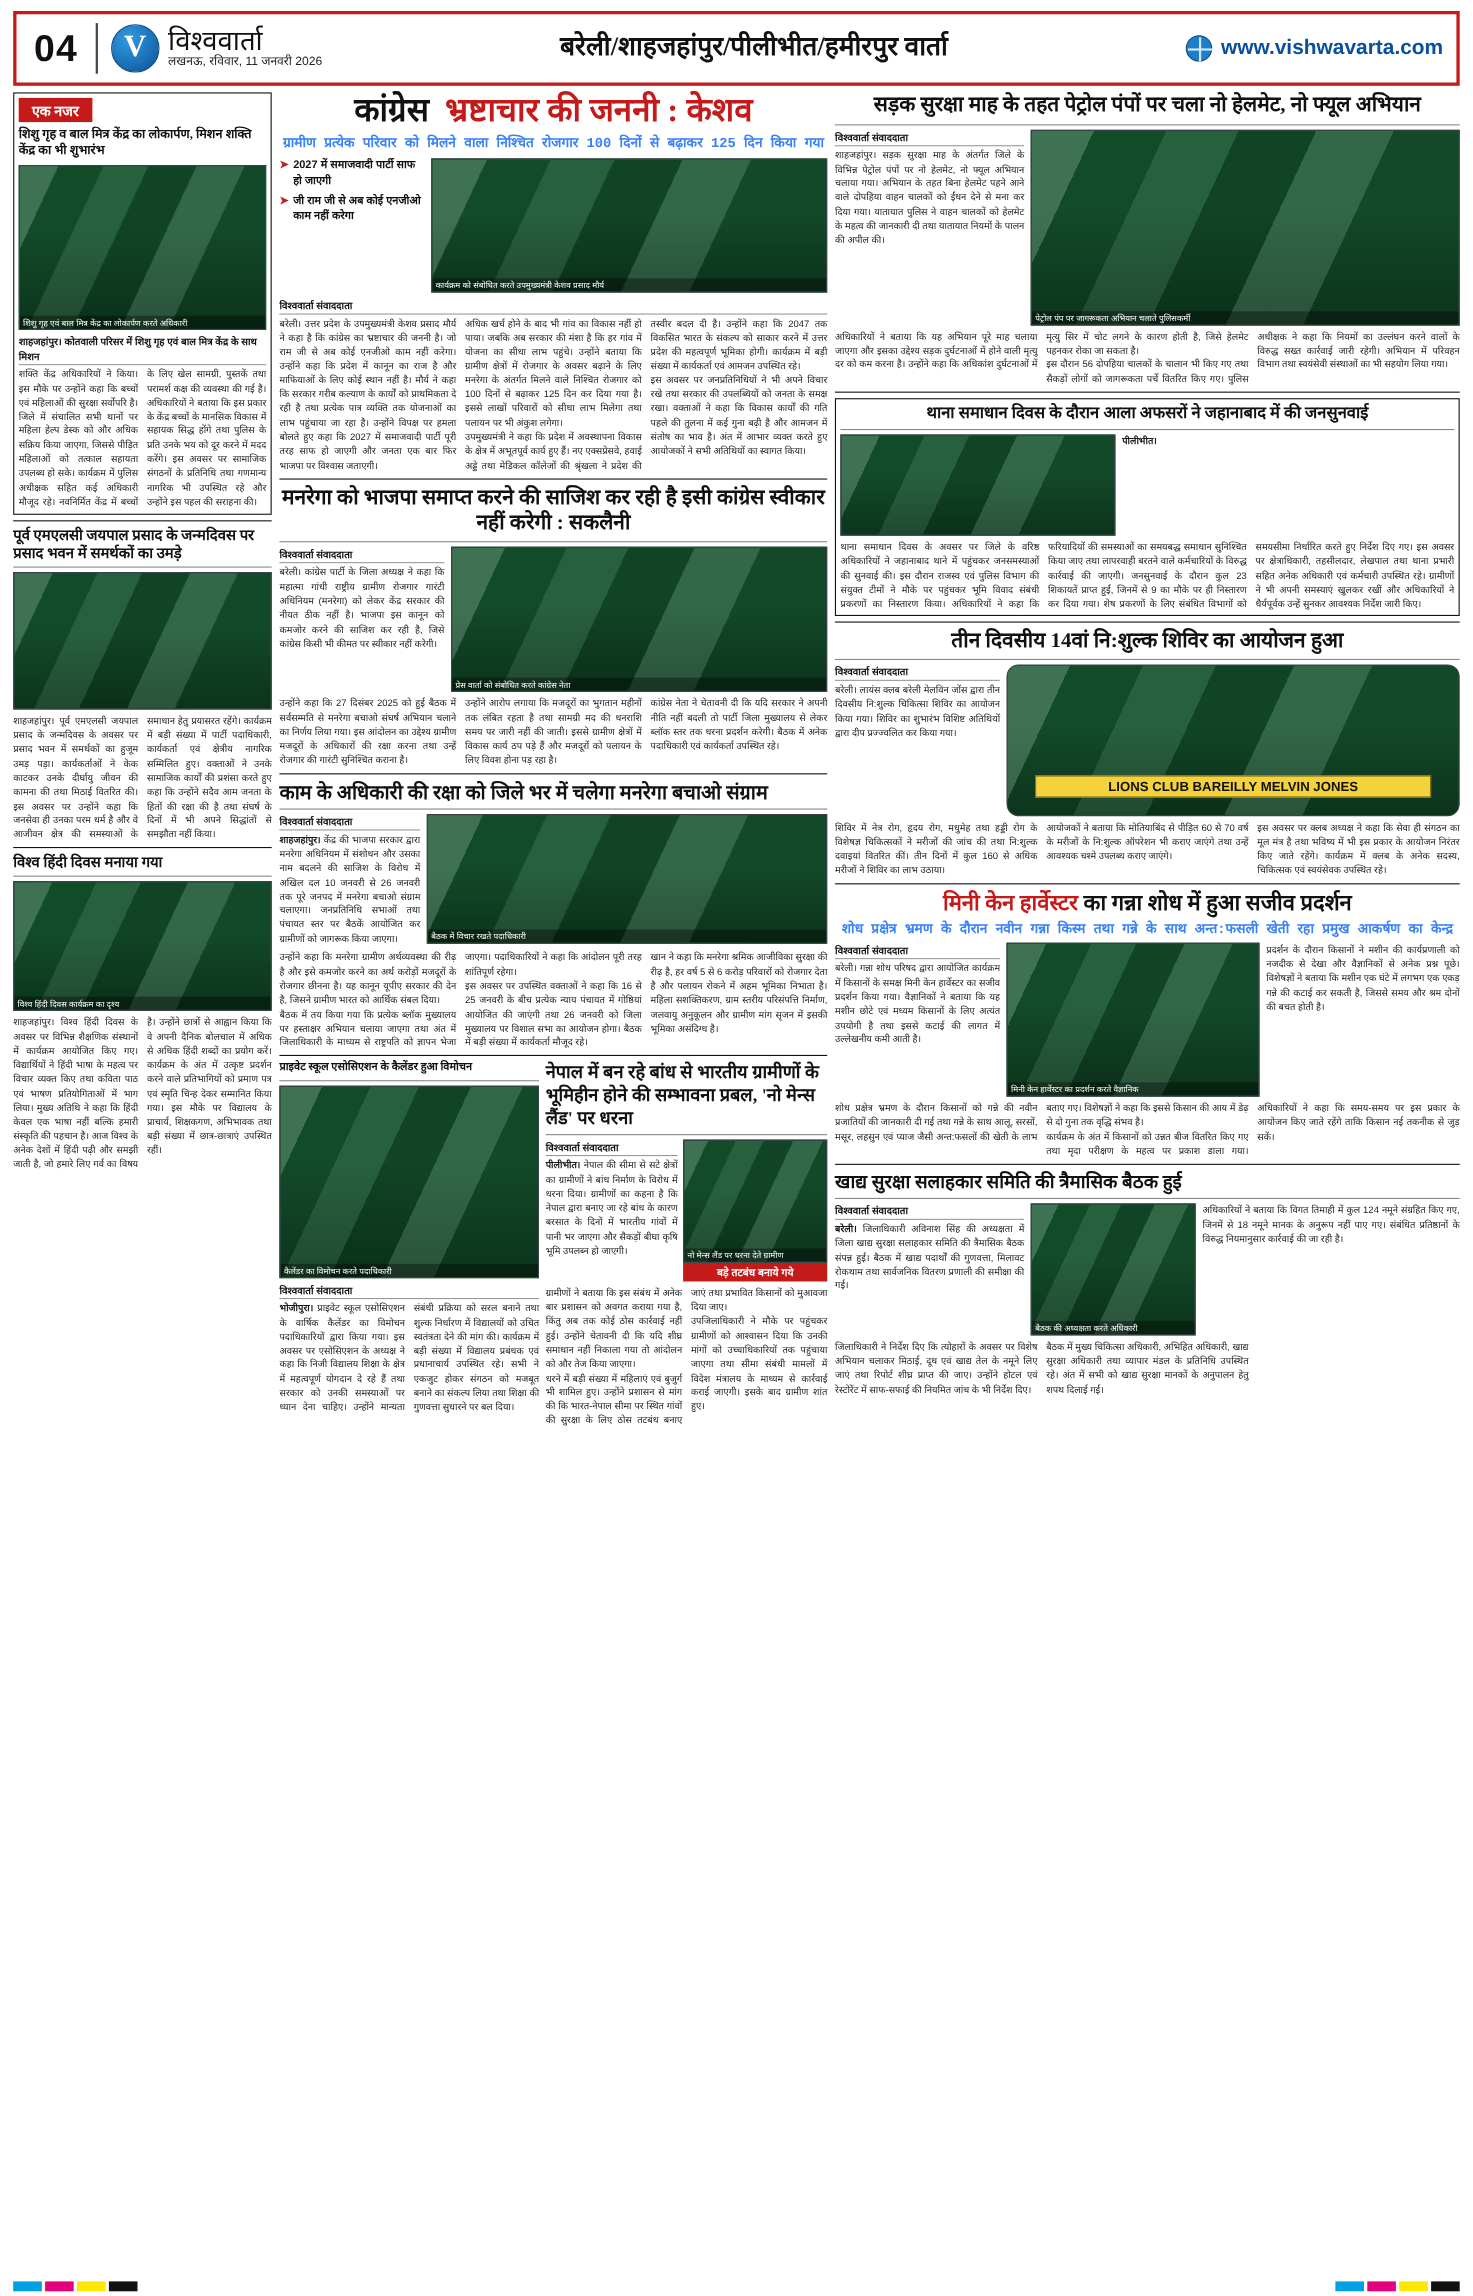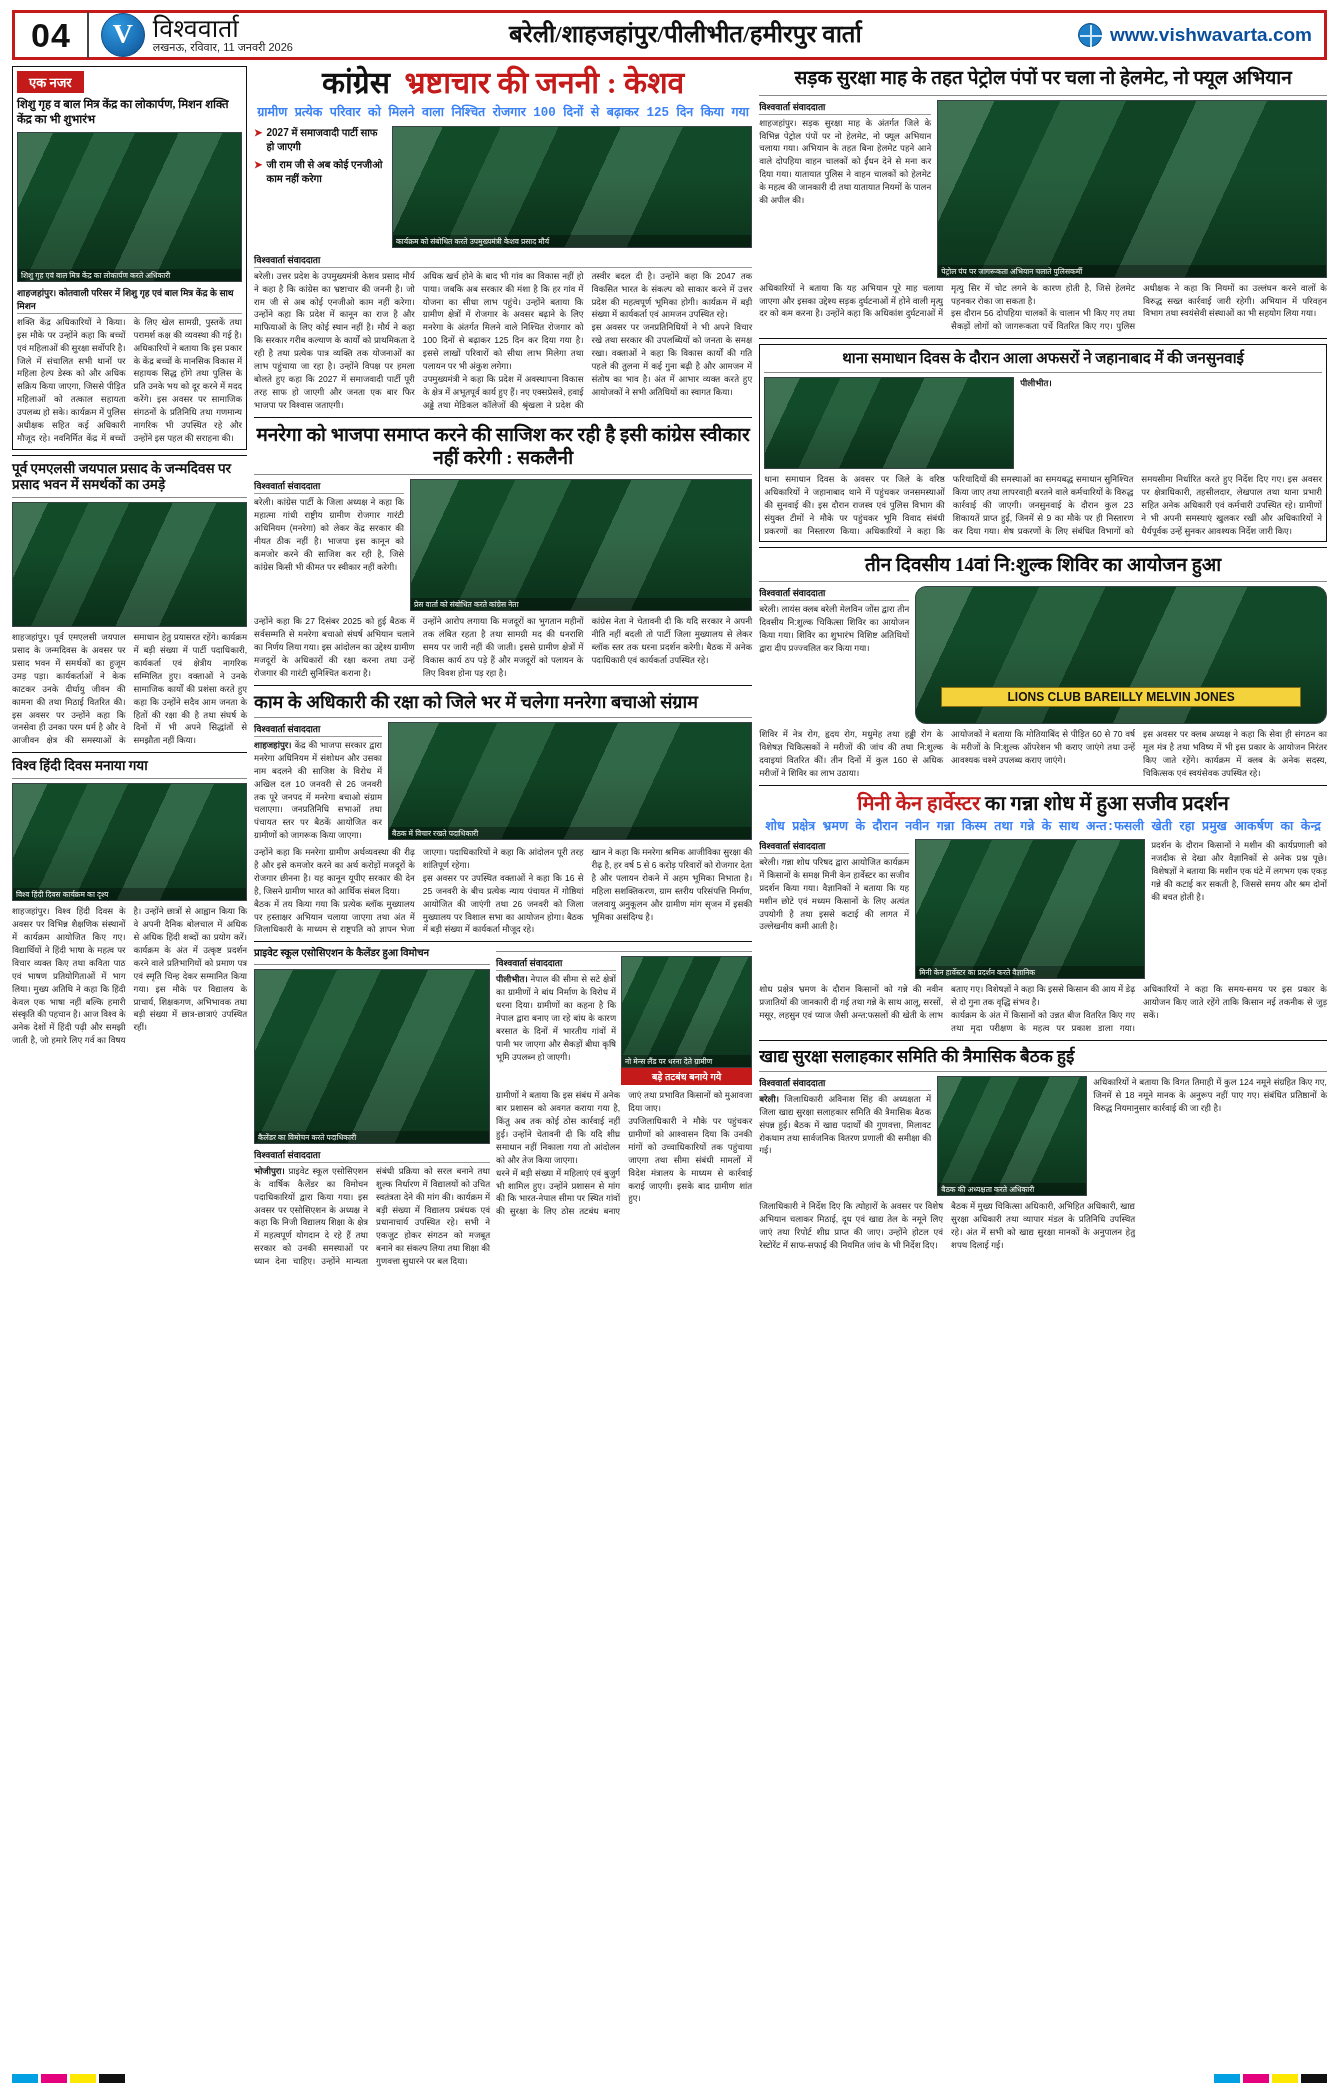--- a/index.html
+++ b/index.html
@@ -14,21 +14,21 @@
   .page {
     width:1339px; height:2087px;
     padding:10px 12px 0 12px;
     position:relative;
     background:#fff;
   }
   
   .masthead {
     display:flex; align-items:center;
     border:3px solid #c51a1a;
-    height:50px;
+    height:68px;
     padding:0 6px;
     margin-bottom:6px;
   }
   .pageno {
     font-size:34px; font-weight:bold; color:#111;
     padding:0 16px 0 10px;
     letter-spacing:1px;
   }
   .mh-sep { width:2px; height:46px; background:#444; margin-right:12px; }
   .logo-wrap { display:flex; align-items:center; gap:8px; }
@@ -282,20 +282,21 @@
           <div class="hl" style="font-size:10px; line-height:1.25;">प्राइवेट स्कूल एसोसिएशन के कैलेंडर हुआ विमोचन</div>
           <div class="rule-thin"></div>
           <div class="photo" style="height:175px;">
             <div class="ph-in"></div>
             <div class="ph-cap">कैलेंडर का विमोचन करते पदाधिकारी</div>
           </div>
           <div class="byline" style="margin-top:4px;">विश्ववार्ता संवाददाता</div>
           <div class="body-txt cols2"><b>भोजीपुरा।</b> <span>प्राइवेट स्कूल एसोसिएशन के वार्षिक कैलेंडर का विमोचन पदाधिकारियों द्वारा किया गया। इस अवसर पर एसोसिएशन के अध्यक्ष ने कहा कि निजी विद्यालय शिक्षा के क्षेत्र में महत्वपूर्ण योगदान दे रहे हैं तथा सरकार को उनकी समस्याओं पर ध्यान देना चाहिए। उन्होंने मान्यता संबंधी प्रक्रिया को सरल बनाने तथा शुल्क निर्धारण में विद्यालयों को उचित स्वतंत्रता देने की मांग की। कार्यक्रम में बड़ी संख्या में विद्यालय प्रबंधक एवं प्रधानाचार्य उपस्थित रहे। सभी ने एकजुट होकर संगठन को मजबूत बनाने का संकल्प लिया तथा शिक्षा की गुणवत्ता सुधारने पर बल दिया।</span></div>
         </div>
         <div style="flex:1;">
+          <div class="hl" style="font-size:16.5px; line-height:1.25;">नेपाल में बन रहे बांध से भारतीय ग्रामीणों के भूमिहीन होने की सम्भावना प्रबल, 'नो मेन्स लैंड' पर धरना</div>
           <div class="rule-thin"></div>
           <div style="display:flex; gap:5px;">
             <div style="width:120px;">
               <div class="byline">विश्ववार्ता संवाददाता</div>
               <div class="body-txt"><b>पीलीभीत।</b> <span>नेपाल की सीमा से सटे क्षेत्रों का ग्रामीणों ने बांध निर्माण के विरोध में धरना दिया। ग्रामीणों का कहना है कि नेपाल द्वारा बनाए जा रहे बांध के कारण बरसात के दिनों में भारतीय गांवों में पानी भर जाएगा और सैकड़ों बीघा कृषि भूमि उपलब्न हो जाएगी।</span></div>
             </div>
             <div style="flex:1;">
               <div class="photo" style="height:112px;">
                 <div class="ph-in"></div>
                 <div class="ph-cap">नो मेन्स लैंड पर धरना देते ग्रामीण</div>

